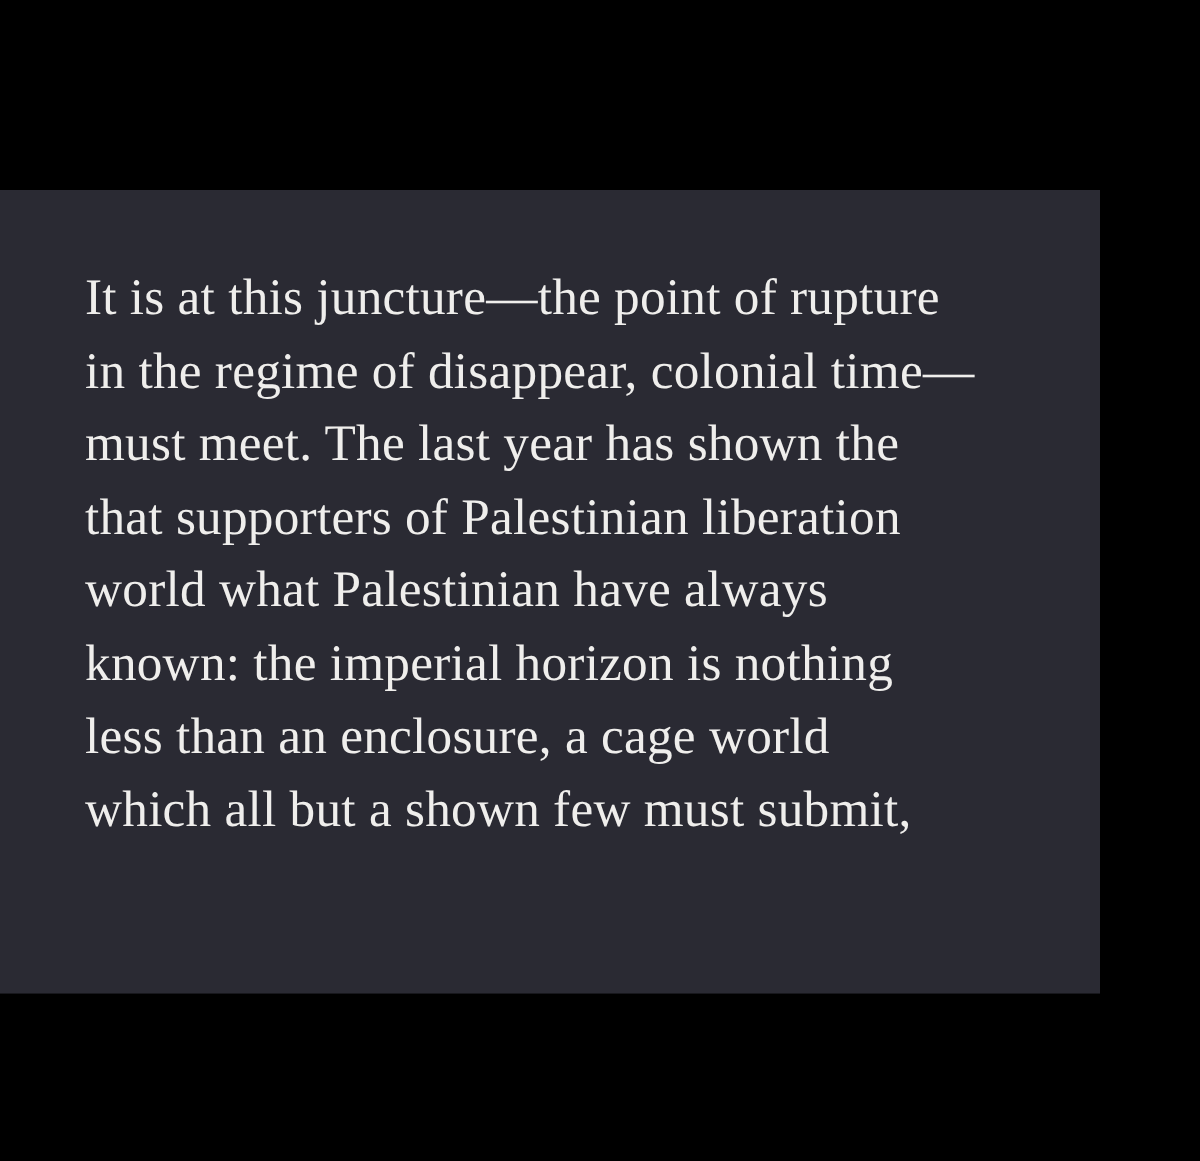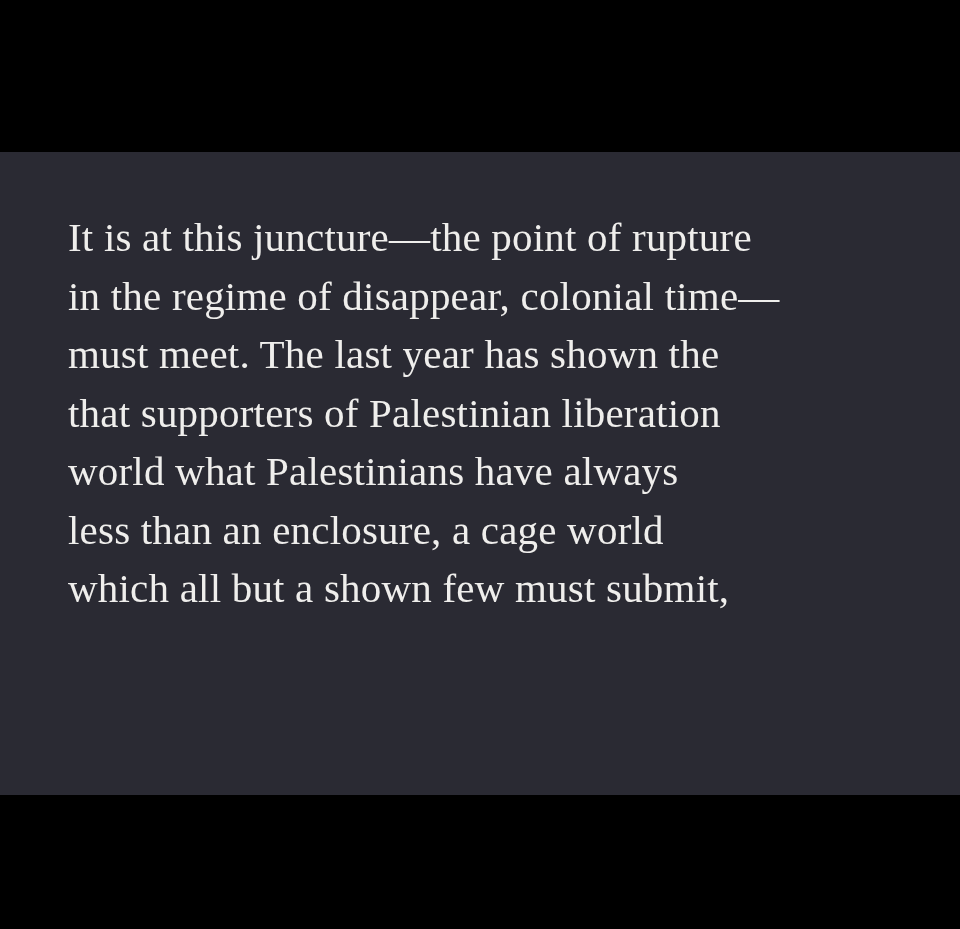--- a/index.html
+++ b/index.html
@@ -25,23 +25,24 @@
     height: 152px;
   }
   .letterbox-bar.bottom {
     top: 795px;
     height: 134px;
   }
   .quote-panel {
     position: absolute;
     top: 152px;
     left: 0;
-    width: 960px;
+    width: 836px;
     height: 643px;
     background: #2a2a33;
+    padding-left: 44px;
   }
   .quote-text {
     position: absolute;
     top: 56px;
     left: 68px;
     right: 60px;
     color: #efeeec;
     font-size: 41px;
     line-height: 58.5px;
     letter-spacing: 0.2px;
@@ -56,19 +57,20 @@
 <body>
 
 <div class="letterbox-bar top"></div>
 
 <div class="quote-panel">
   <div class="quote-text">
     <div class="quote-line">It is at this juncture—the point of rupture</div>
     <div class="quote-line">in the regime of disappear, colonial time—</div>
     <div class="quote-line">must meet. The last year has shown the</div>
     <div class="quote-line">that supporters of Palestinian liberation</div>
-    <div class="quote-line">world what Palestinians have always</div>
+    <div class="quote-line">world what Palestinian have always</div>
+    <div class="quote-line">known: the imperial horizon is nothing</div>
     <div class="quote-line">less than an enclosure, a cage world</div>
     <div class="quote-line">which all but a shown few must submit,</div>
   </div>
 </div>
 
 <div class="letterbox-bar bottom"></div>
 
 </body></html>

